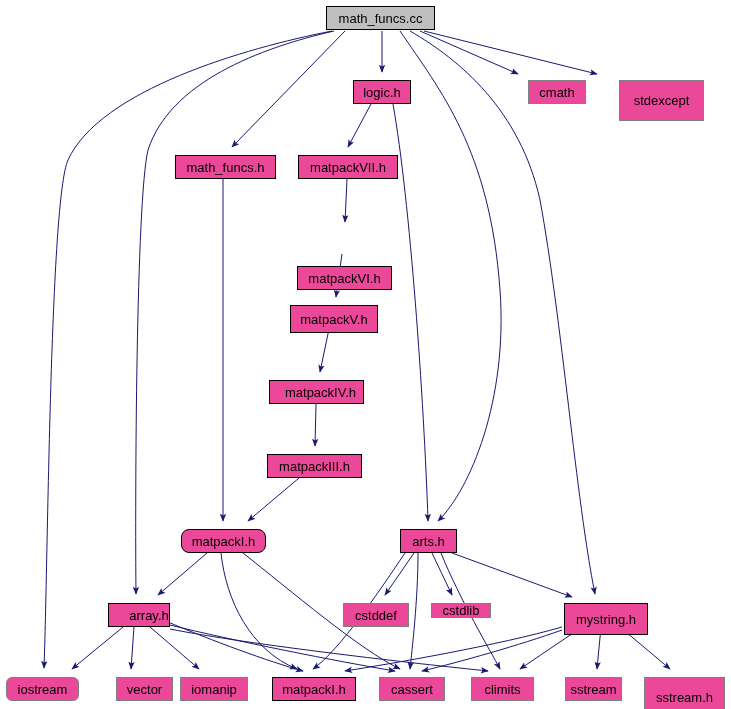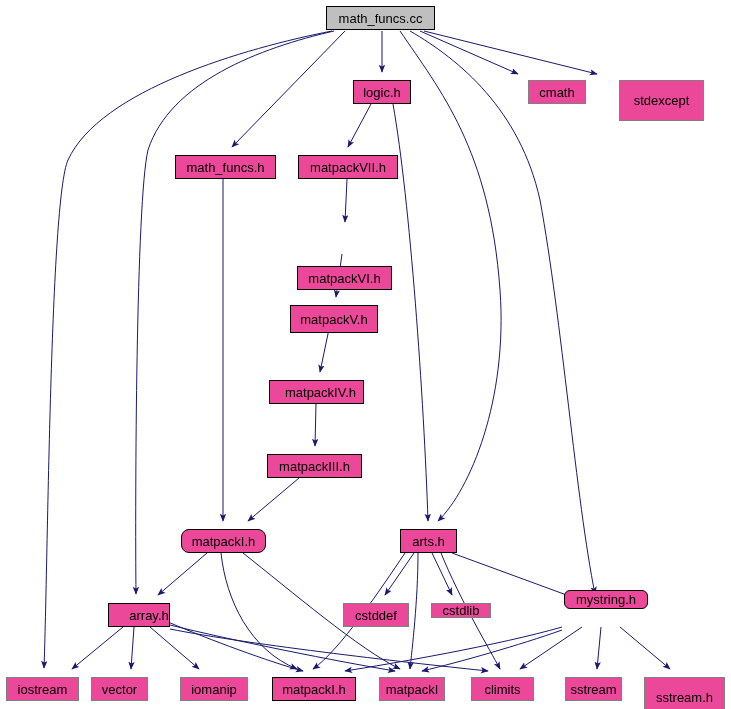--- a/index.html
+++ b/index.html
@@ -139,37 +139,37 @@
       </div>
       <div class="node local" style="left: 108px; top: 603px; width: 62px; height: 24px; padding-left: 20px;">
         <span class="node-label">array.h</span>
       </div>
       <div class="node system" style="left: 343px; top: 603px; width: 66px; height: 24px;">
         <span class="node-label">cstddef</span>
       </div>
       <div class="node system" style="left: 431px; top: 603px; width: 60px; height: 15px;">
         <span class="node-label">cstdlib</span>
       </div>
-      <div class="node local" style="left: 564px; top: 590px; width: 84px; height: 19px; border-radius: 6px;">
+      <div class="node local" style="left: 564px; top: 603px; width: 84px; height: 32px;">
         <span class="node-label">mystring.h</span>
       </div>
-      <div class="node system" style="left: 6px; top: 677px; width: 73px; height: 24px;">
+      <div class="node system" style="left: 6px; top: 677px; width: 73px; height: 24px; border-radius: 6px;">
         <span class="node-label">iostream</span>
       </div>
-      <div class="node system" style="left: 91px; top: 677px; width: 57px; height: 24px;">
+      <div class="node system" style="left: 116px; top: 677px; width: 57px; height: 24px;">
         <span class="node-label">vector</span>
       </div>
       <div class="node system" style="left: 180px; top: 677px; width: 68px; height: 24px;">
         <span class="node-label">iomanip</span>
       </div>
       <div class="node local" style="left: 272px; top: 677px; width: 84px; height: 24px;">
         <span class="node-label">matpackI.h</span>
       </div>
       <div class="node system" style="left: 379px; top: 677px; width: 66px; height: 24px;">
-        <span class="node-label">matpackI</span>
+        <span class="node-label">cassert</span>
       </div>
       <div class="node system" style="left: 471px; top: 677px; width: 63px; height: 24px;">
         <span class="node-label">climits</span>
       </div>
       <div class="node system" style="left: 565px; top: 677px; width: 57px; height: 24px;">
         <span class="node-label">sstream</span>
       </div>
       <div class="node system" style="left: 644px; top: 677px; width: 81px; height: 40px;">
         <span class="node-label">sstream.h</span>
       </div>

